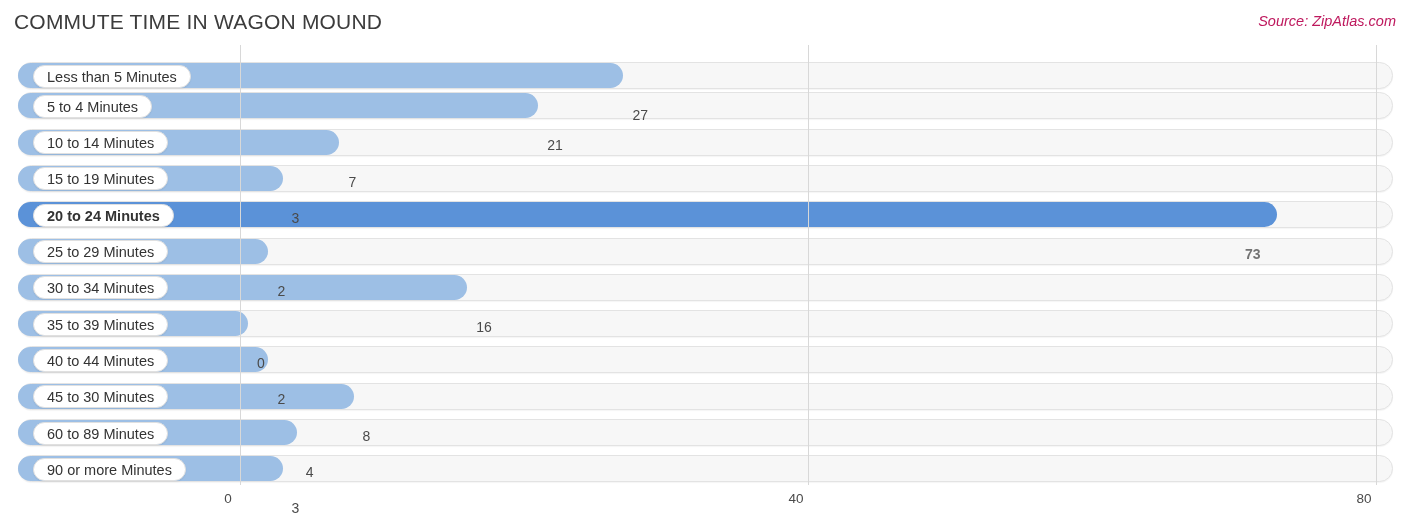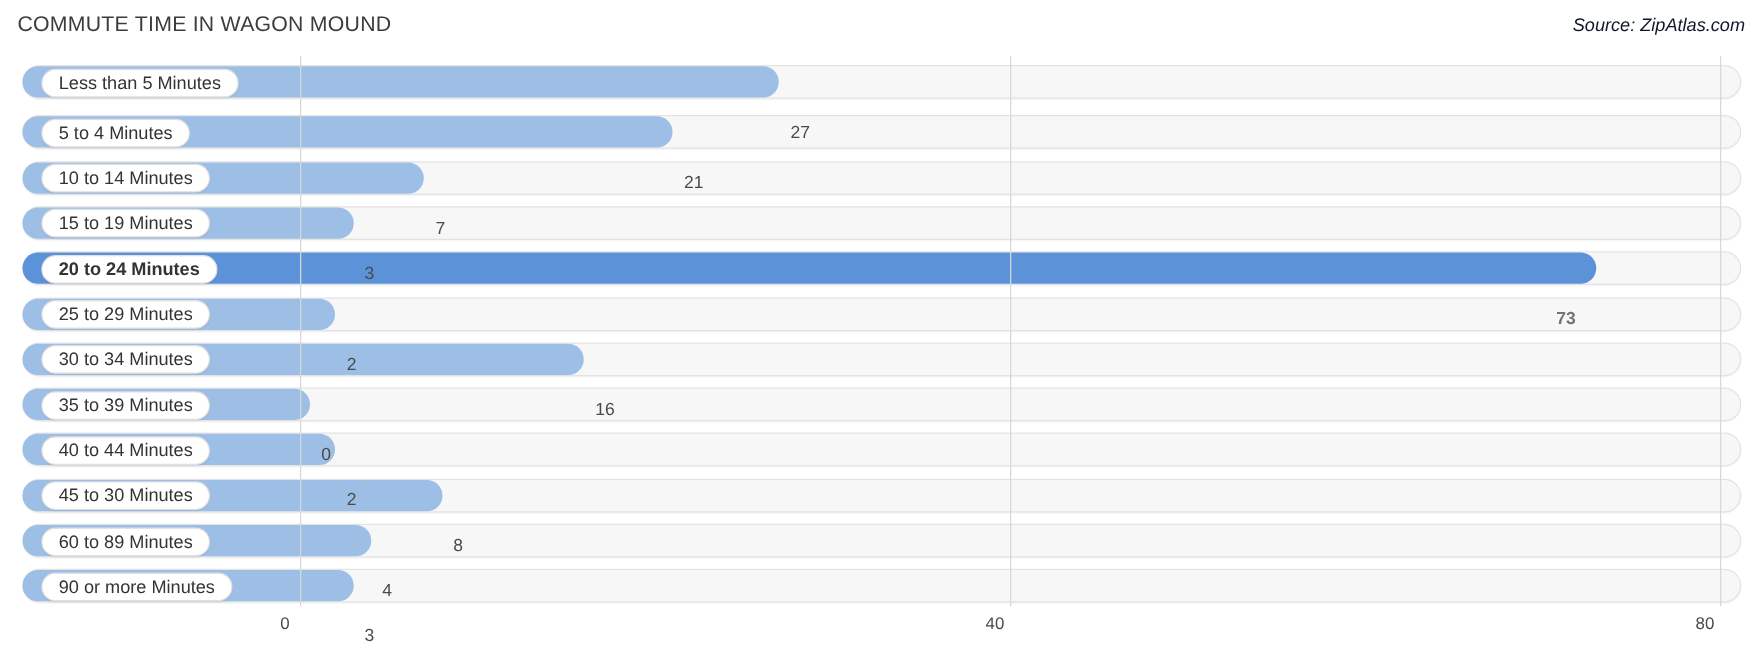--- a/index.html
+++ b/index.html
@@ -20,32 +20,32 @@
   #header {
     position: absolute;
     left: 0; top: 0;
     width: 1406px;
     height: 45px;
   }
   #chart-title {
     position: absolute;
     left: 14px;
     top: 10px;
-    font-size: 17px;
+    font-size: 21px;
     letter-spacing: .2px;
     color: #3c3c3c;
     white-space: nowrap;
   }
   #source-label {
     position: absolute;
     right: 10px;
     top: 13px;
     font-size: 14.5px;
     font-style: italic;
-    color: #0f172a;
+    color: #be185d;
     white-space: nowrap;
   }
 
   
   #plot {
     position: absolute;
     left: 0;
     top: 45px;
     width: 1406px;
     height: 440px;
@@ -145,21 +145,21 @@
 
 <div id="header">
   <div id="chart-title">COMMUTE TIME IN WAGON MOUND</div>
   <div id="source-label">Source: ZipAtlas.com</div>
 </div>
 
 <div id="plot">
     <div class="gridline" style="left: 240px;"></div>
     <div class="gridline" style="left: 808px;"></div>
     <div class="gridline" style="left: 1376px;"></div>
-    <div class="row" style="top: 3px;">
+    <div class="row" style="top: 13px;">
       <div class="track"></div>
       <div class="bar" style="width: 605.4px;"></div>
       <div class="label-pill">Less than 5 Minutes</div>
       <div class="value" style="left: 632.4px;">27</div>
     </div>
     <div class="row" style="top: 43.3px;">
       <div class="track"></div>
       <div class="bar" style="width: 520.2px;"></div>
       <div class="label-pill">5 to 4 Minutes</div>
       <div class="value" style="left: 547.2px;">21</div>

